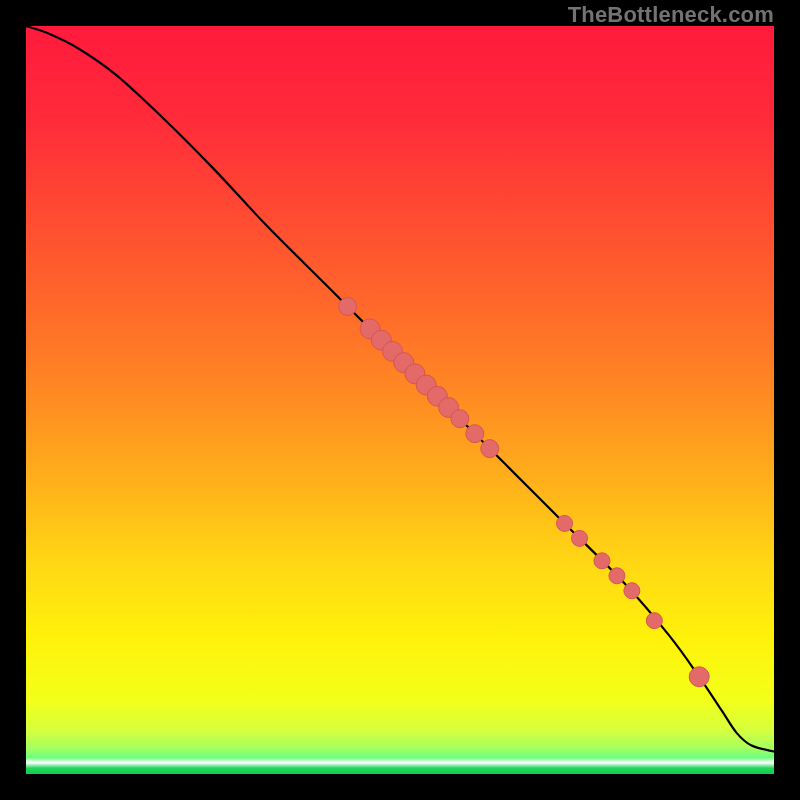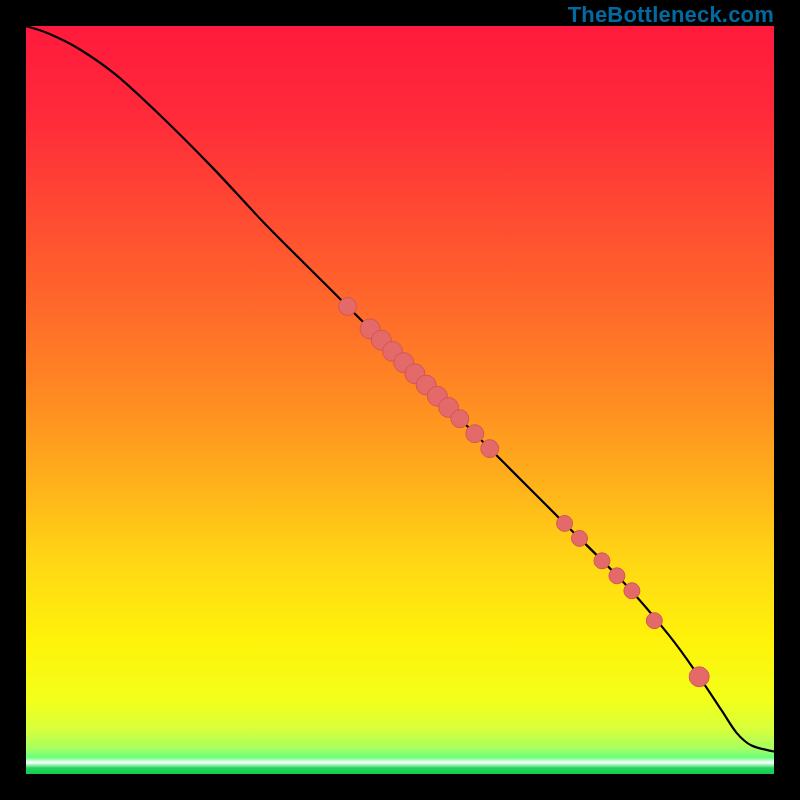--- a/index.html
+++ b/index.html
@@ -31,21 +31,21 @@
     width: 748px;
     height: 748px;
     display: block;
   }
   .watermark {
     position: absolute;
     top: 2px;
     right: 26px;
     font-size: 22px;
     font-weight: 600;
-    color: #0369a1;
+    color: #737373;
     letter-spacing: 0.2px;
     user-select: none;
   }
 </style>
 </head>
 <body>
 
 <div class="stage">
   <div class="plot-area">
     <svg class="plot-svg" viewBox="0 0 748 748" preserveAspectRatio="none">

